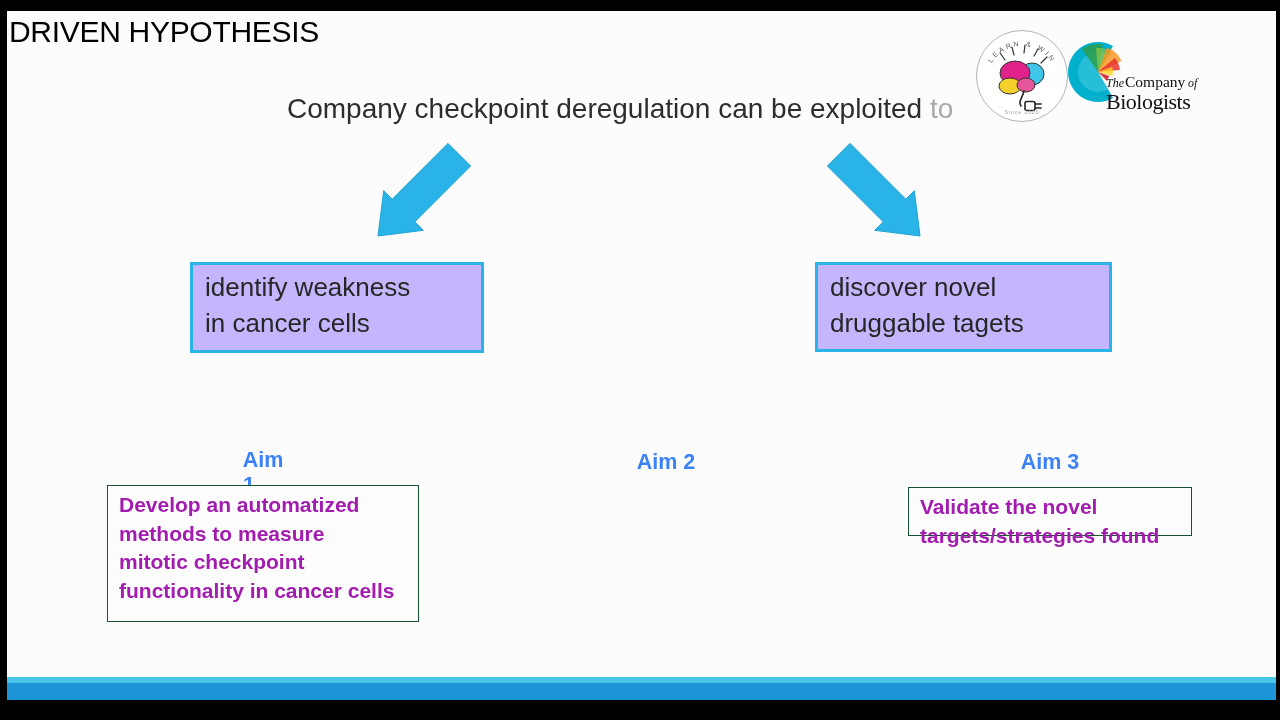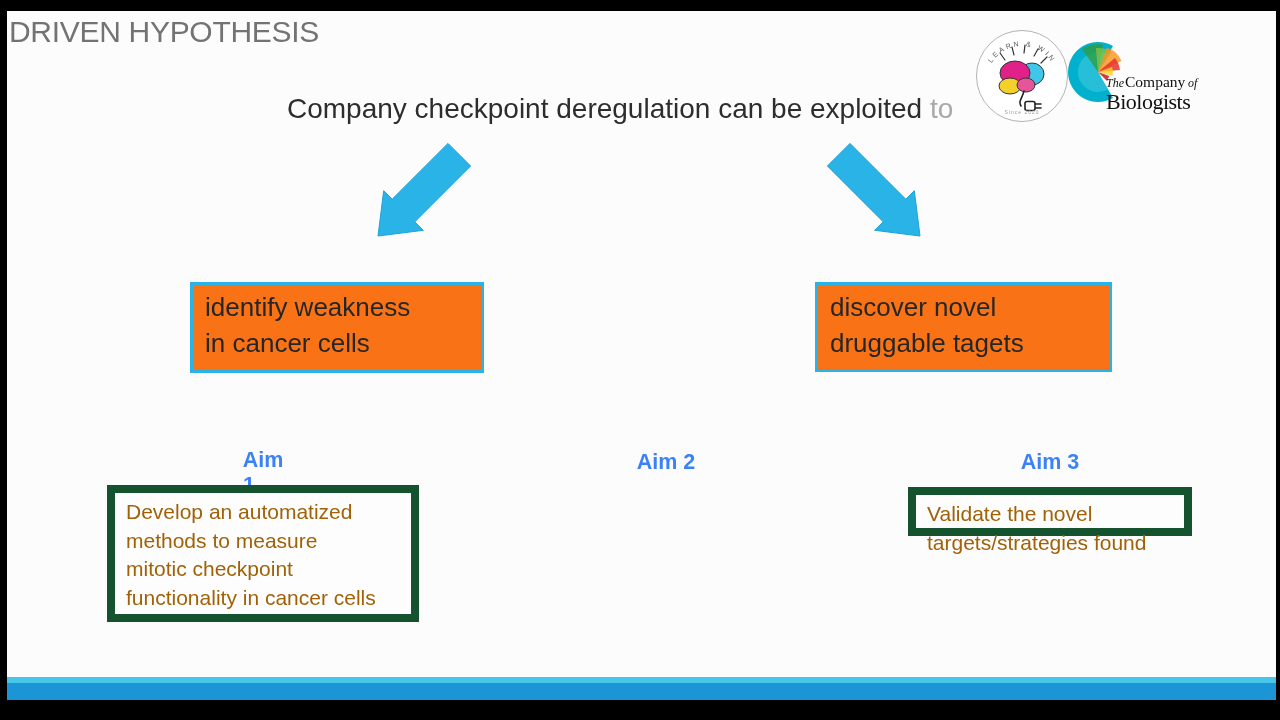--- a/index.html
+++ b/index.html
@@ -7,46 +7,46 @@
     width:1280px;height:720px;background:#000;
     font-family:"Liberation Sans", sans-serif;
     position:relative;overflow:hidden;
   }
   .slide{
     position:absolute;left:7px;top:11px;width:1269px;height:689px;
     background:#fcfcfc;overflow:hidden;
   }
   .abs{position:absolute;}
   .slide-title{
-    left:2px;top:4px;font-size:30px;color:#737373;letter-spacing:-0.3px;
+    left:2px;top:4px;font-size:30px;color:#000000;letter-spacing:-0.3px;
     white-space:nowrap;
   }
   .headline{
     left:280px;top:82px;font-size:28px;color:#2d2d2d;white-space:nowrap;
   }
   .headline .trail{color:#a9a9a9;}
   .branch-box{
-    border:3px solid #29b3e6;background:#f97316;box-sizing:border-box;
+    border:3px solid #29b3e6;background:#c4b5fd;box-sizing:border-box;
     font-size:26px;line-height:1.38;color:#262626;padding:5px 12px;
     white-space:pre-line;
-    margin-top:20px;
   }
   .branch-1{left:183px;top:251px;width:294px;height:91px;}
   .branch-2{left:808px;top:251px;width:297px;height:90px;}
   .aim-heading{
     font-weight:bold;font-size:21.5px;color:#3b82f6;text-align:center;line-height:1.15;
   }
   .aim-heading .line2{transform:translateX(-14px);}
   .aim-h1{left:100px;top:437px;width:312px;}
   .aim-h2{left:477px;top:439px;width:364px;}
   .aim-h3{left:901px;top:439px;width:284px;}
   .aim-box{
-    border:8px solid #14532d;background:#fdfdfd;box-sizing:border-box;
-    font-size:21px;line-height:1.36;color:#a16207;padding:5px 11px;
+    border:1px solid #14532d;background:#fdfdfd;box-sizing:border-box;
+    font-size:21px;line-height:1.36;color:#a21caf;padding:5px 11px;
     white-space:pre-line;
+    font-weight:bold;
   }
   .aim-b1{left:100px;top:474px;width:312px;height:137px;}
   .aim-b2{left:477px;top:472px;width:364px;height:161px;}
   .aim-b3{left:901px;top:476px;width:284px;height:49px;}
   .arrow-svg{width:105px;height:100px;display:block;}
   .arrow-left{left:363px;top:130px;}
   .arrow-right{left:816px;top:130px;}
   .footer-bar-light{left:0;right:0;bottom:17px;height:6px;background:#47c6ea;}
   .footer-bar-blue{left:0;right:0;bottom:0;height:17px;background:#1b95d5;}
   .logo-lw{left:968px;top:18px;width:94px;height:94px;}

